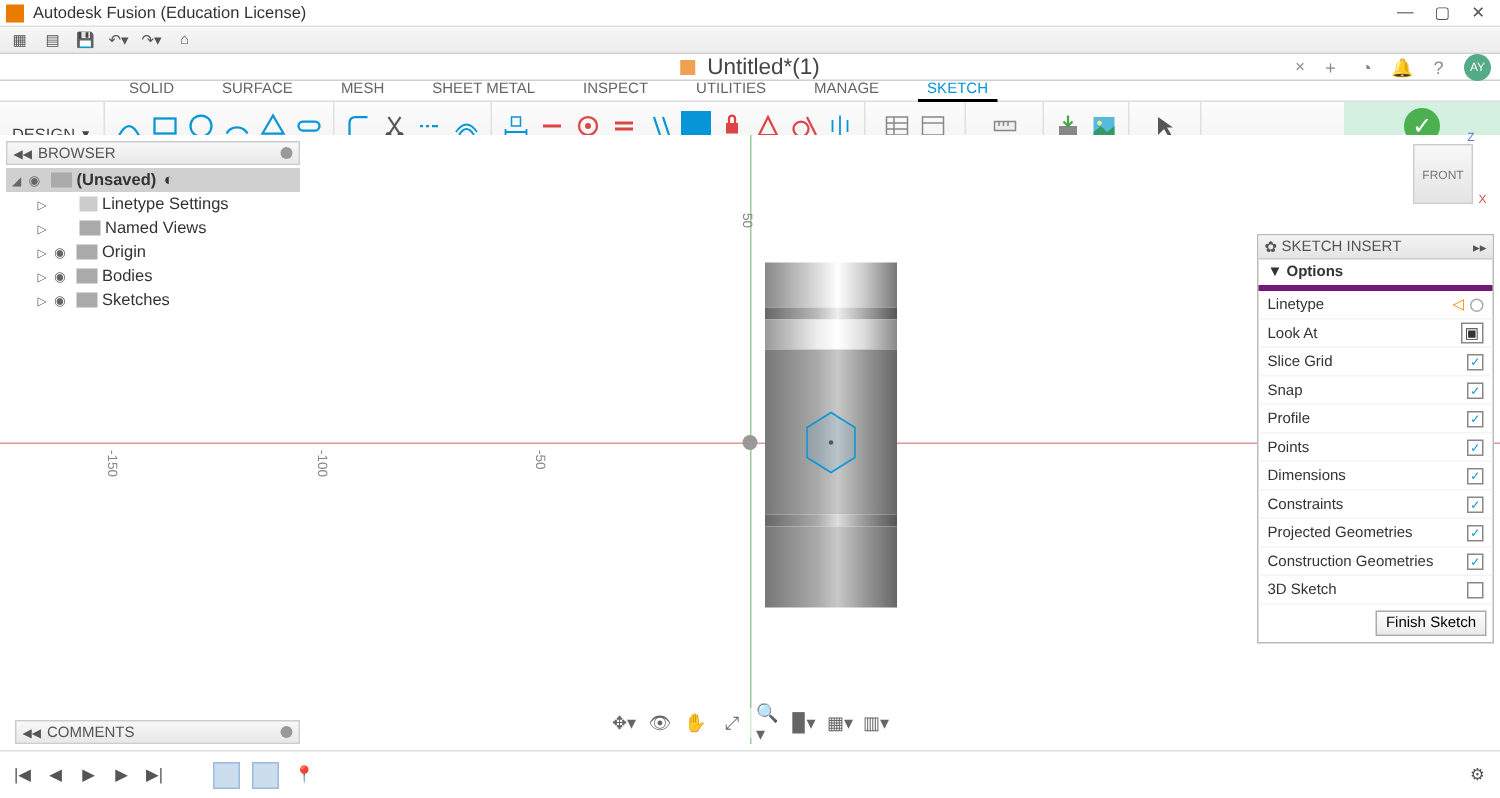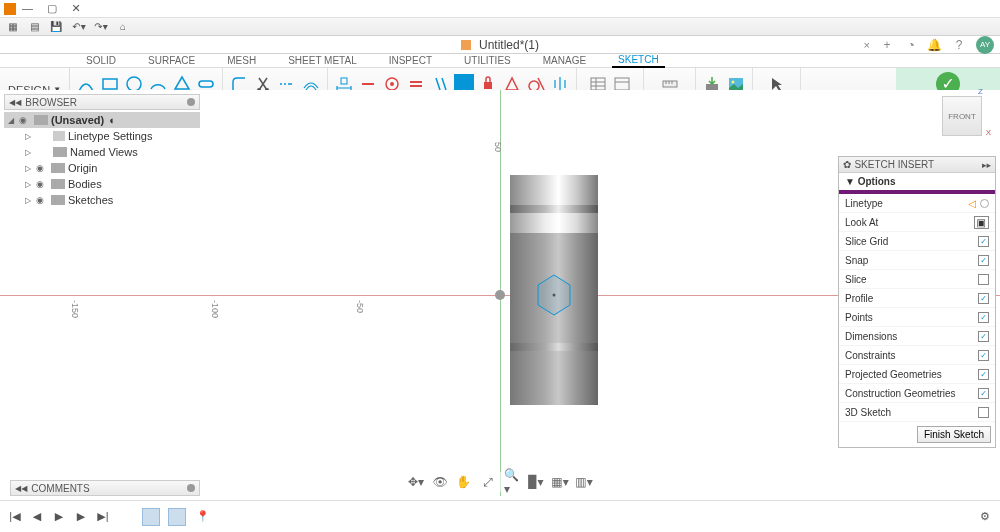--- a/index.html
+++ b/index.html
@@ -11,29 +11,29 @@
 .titlebar .title { font-size: 11px; color: #333; flex: 1; }
 .titlebar .winbtns { display: flex; gap: 14px; padding-right: 6px; }
 .titlebar .winbtns span { font-size: 11px; color: #555; cursor: default; }
 
 
 .qat { height: 18px; background: linear-gradient(#f7f7f7,#ececec); display: flex; align-items: center; padding: 0 6px; gap: 8px; border-bottom: 1px solid #d0d0d0; }
 .qat .icon { width: 14px; height: 14px; display: flex; align-items: center; justify-content: center; color: #555; font-size: 10px; }
 
 
 .doctabs { height: 18px; background: #fff; display: flex; align-items: center; border-bottom: 1px solid #d0d0d0; position: relative; }
-.doctab { position: absolute; left: 50%; transform: translateX(-50%); display: flex; align-items: center; gap: 8px; font-size: 12px; color: #444; }
+.doctab { position: absolute; left: 50%; transform: translateX(-50%); display: flex; align-items: center; gap: 8px; font-size: 15px; color: #444; }
 .doctab .cube { width: 10px; height: 10px; background: #f0a050; }
 .doctabs .right { position: absolute; right: 6px; display: flex; gap: 10px; align-items: center; }
 .doctabs .right .ricon { width: 14px; height: 14px; color: #888; font-size: 12px; display:flex; align-items:center; justify-content:center;}
 .doctabs .close { position: absolute; right: 130px; color: #888; }
 .avatar { width: 18px; height: 18px; border-radius: 50%; background: #5a8; color:#fff; font-size:8px; display:flex; align-items:center; justify-content:center; }
 
 
-.ribtabs { height: 14px; display: flex; border-bottom: 1px solid #ddd; background:#fff; padding-left: 80px; gap: 20px; align-items: center; font-size: 10px; color:#666; }
+.ribtabs { height: 14px; display: flex; border-bottom: 1px solid #ddd; background:#fff; padding-left: 80px; gap: 20px; align-items: flex-start; font-size: 10px; color:#666; }
 .ribtabs .rt { padding: 0 6px 1px; }
 .ribtabs .rt.active { color:#0696d7; border-bottom: 2px solid #000000; }
 
 
 .ribbon { height: 44px; background: linear-gradient(#fcfcfc,#f0f0f0); border-bottom: 1px solid #c8c8c8; display: flex; align-items: stretch; }
 .ribbon .panel { display: flex; flex-direction: column; align-items: center; border-right: 1px solid #e0e0e0; padding: 2px 6px 0; }
 .ribbon .panel .icons { display: flex; gap: 4px; align-items: center; height: 28px; }
 .ribbon .panel .label { font-size: 9px; color: #555; margin-top: 0px; }
 .ribbon .bigicon { width: 20px; height: 20px; display:flex; align-items:center; justify-content:center; }
 .ribbon .design { width: 70px; justify-content: center; font-size: 11px; color:#444; display:flex; align-items:center; gap:3px; border-right:1px solid #ddd;}
@@ -91,20 +91,21 @@
 .palette .chk { width:11px; height:11px; border:1px solid #888; display:flex; align-items:center; justify-content:center; font-size:8px; color:#0696d7;}
 .palette .footer { padding:4px; display:flex; justify-content:flex-end;}
 .palette .footer button { font-size:10px; padding:2px 6px; border:1px solid #aaa; background:linear-gradient(#fdfdfd,#eaeaea);}
 
 </style>
 </head>
 <body>
 
 <div class="titlebar">
   <div class="logo"></div>
+  <div class="title">Autodesk Fusion (Education License)</div>
   <div class="winbtns">
     <span>—</span>
     <span>▢</span>
     <span>✕</span>
   </div>
 </div>
 
 <div class="qat">
   <div class="icon">▦</div>
   <div class="icon">▤</div>
@@ -380,26 +381,20 @@
       <div class="row">
         <div class="lbl">Slice Grid</div>
         <div class="val">
           <div class="chk">✓</div>
         </div>
       </div>
       <div class="row">
         <div class="lbl">Snap</div>
         <div class="val">
           <div class="chk">✓</div>
-        </div>
-      </div>
-      <div class="row">
-        <div class="lbl">Slice</div>
-        <div class="val">
-          <div class="chk"></div>
         </div>
       </div>
       <div class="row">
         <div class="lbl">Profile</div>
         <div class="val">
           <div class="chk">✓</div>
         </div>
       </div>
       <div class="row">
         <div class="lbl">Points</div>

